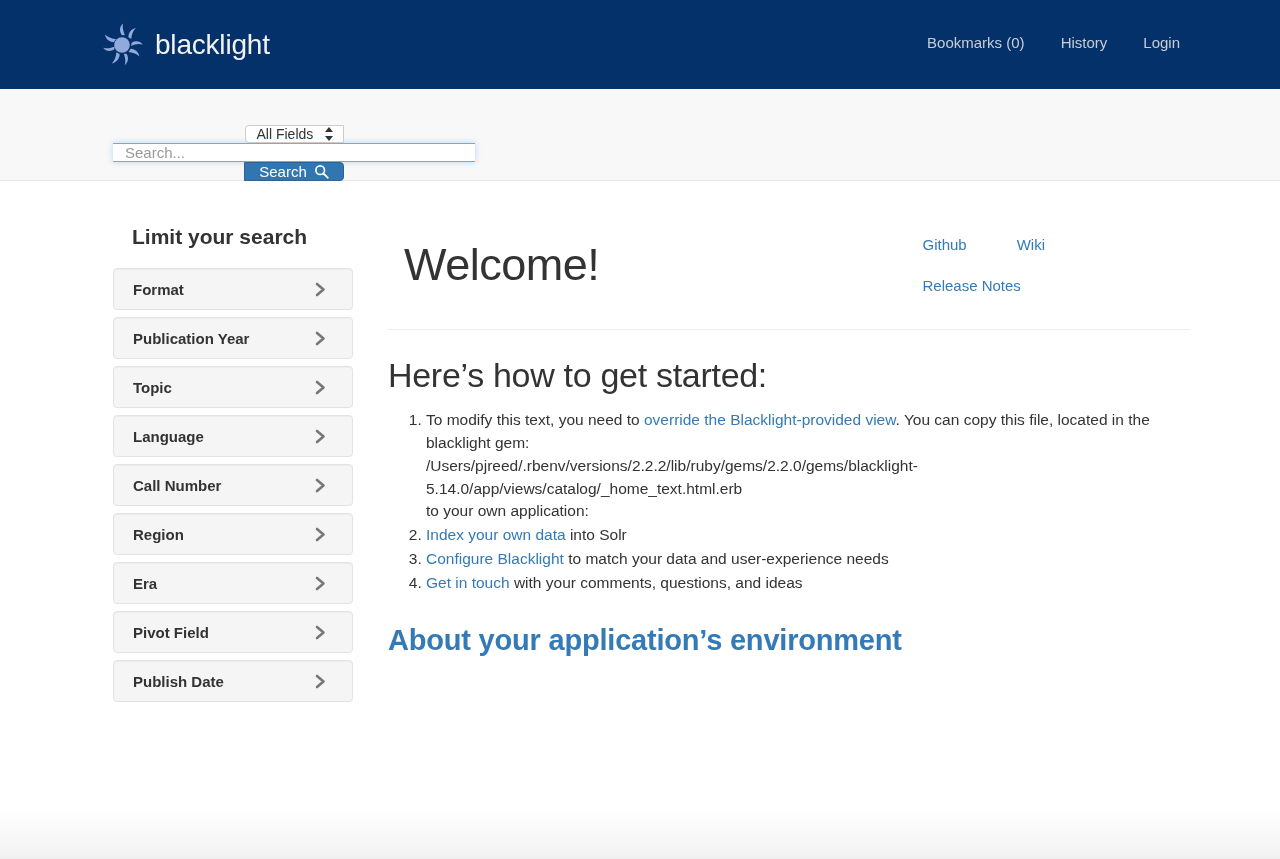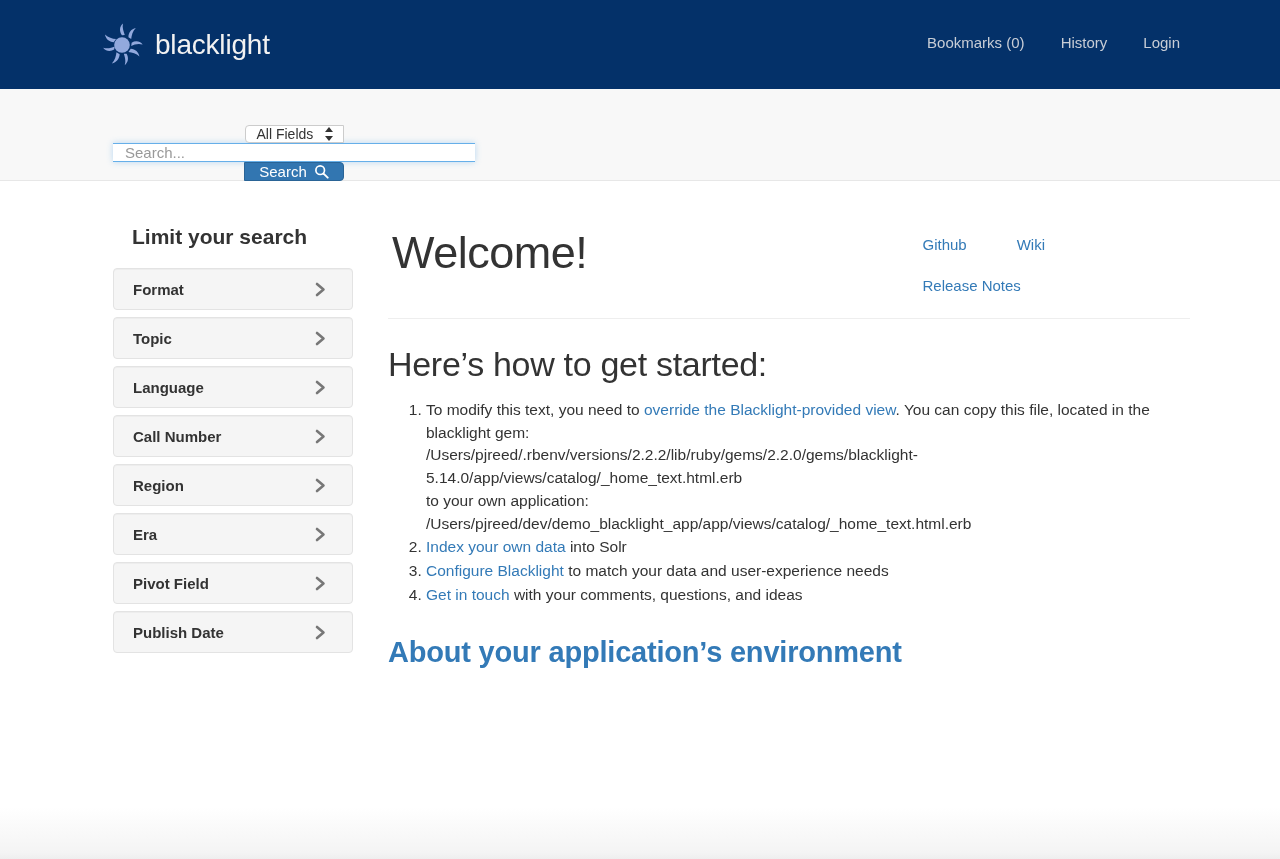--- a/index.html
+++ b/index.html
@@ -176,21 +176,21 @@
   }
   .welcome-row {
     display: flex;
     justify-content: space-between;
     align-items: flex-start;
   }
   .welcome-h1 {
     font-size: 45px;
     font-weight: 400;
     color: #333;
-    margin: 4px;
+    margin: 16px;
     line-height: 1.1;
     letter-spacing: -0.5px;
   }
   .toplinks {
     padding-top: 12px;
     padding-right: 145px;
     text-align: left;
   }
   .toplinks-row1 { display: flex; gap: 50px; margin-bottom: 24px; }
   .toplink {
@@ -307,20 +307,28 @@
 
     <div class="facet-panel">
       <span class="facet-label">Format</span>
       <span class="chevron">
         <svg class="chevron" viewBox="0 0 13 15" aria-hidden="true">
             <path d="M3 2 L9.5 7.5 L3 13" fill="none" stroke="#777" stroke-width="2.6" stroke-linecap="round" stroke-linejoin="round"></path>
           </svg>
       </span>
     </div>
     <div class="facet-panel">
+      <span class="facet-label">Publication Year</span>
+      <span class="chevron">
+        <svg class="chevron" viewBox="0 0 13 15" aria-hidden="true">
+            <path d="M3 2 L9.5 7.5 L3 13" fill="none" stroke="#777" stroke-width="2.6" stroke-linecap="round" stroke-linejoin="round"></path>
+          </svg>
+      </span>
+    </div>
+    <div class="facet-panel">
       <span class="facet-label">Topic</span>
       <span class="chevron">
         <svg class="chevron" viewBox="0 0 13 15" aria-hidden="true">
             <path d="M3 2 L9.5 7.5 L3 13" fill="none" stroke="#777" stroke-width="2.6" stroke-linecap="round" stroke-linejoin="round"></path>
           </svg>
       </span>
     </div>
     <div class="facet-panel">
       <span class="facet-label">Language</span>
       <span class="chevron">
@@ -385,21 +393,20 @@
 
     <hr class="hr">
 
     <h2 class="h2-started">Here’s how to get started:</h2>
 
     <ol class="steps">
       <li>
         <span>To modify this text, you need to </span><a href="#">override the Blacklight-provided view</a><span>. You can copy this file, located in the blacklight gem:</span>
         <span class="path-line">/Users/pjreed/.rbenv/versions/2.2.2/lib/ruby/gems/2.2.0/gems/blacklight-5.14.0/app/views/catalog/_home_text.html.erb</span>
         <span class="path-line">to your own application:</span>
-        <span class="path-line">/Users/pjreed/dev/demo_blacklight_app/app/views/catalog/_home_text.html.erb</span>
       </li>
       <li>
         <a href="#">Index your own data</a><span> into Solr</span>
       </li>
       <li>
         <a href="#">Configure Blacklight</a><span> to match your data and user-experience needs</span>
       </li>
       <li>
         <a href="#">Get in touch</a><span> with your comments, questions, and ideas</span>
       </li>

